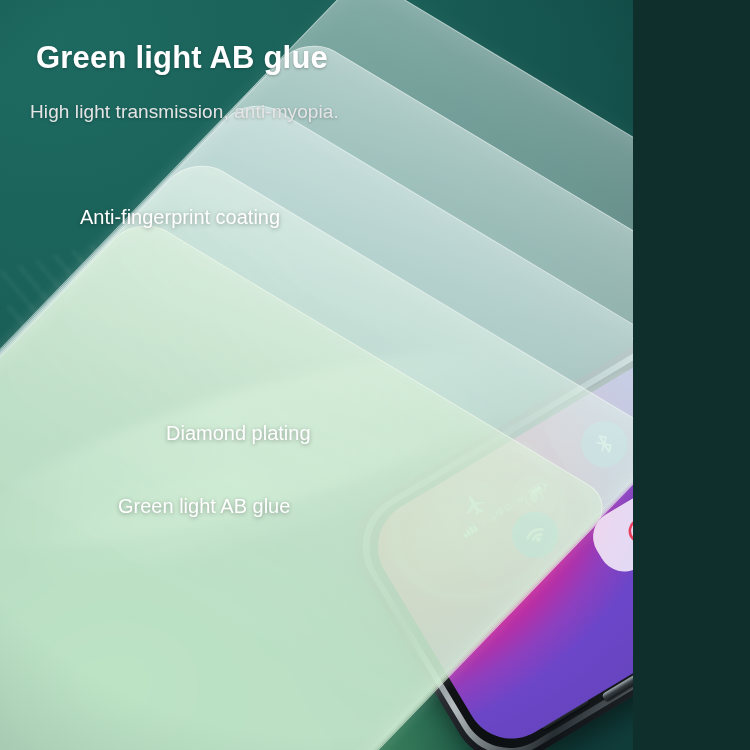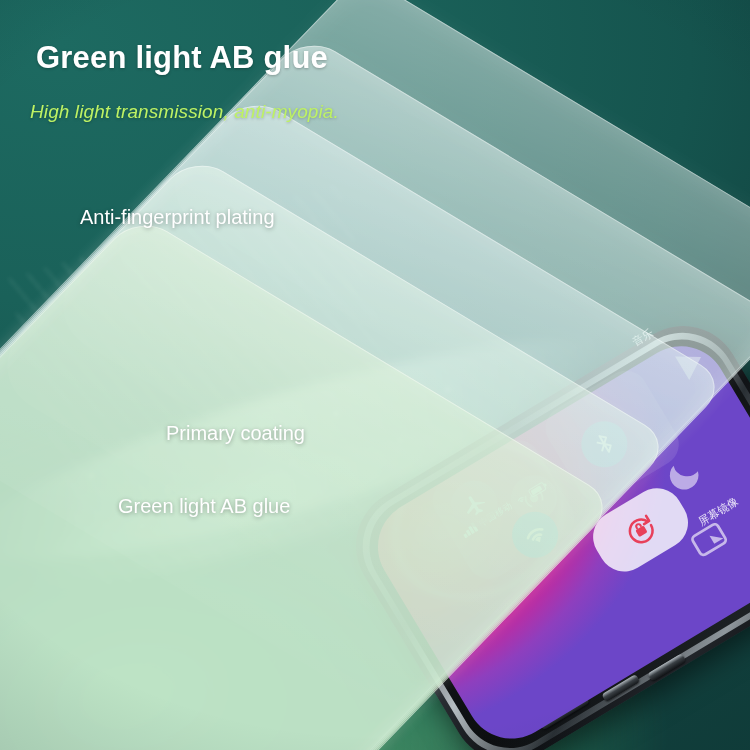--- a/index.html
+++ b/index.html
@@ -1,18 +1,18 @@
 <!DOCTYPE html>
 <html><head>
 <meta charset="utf-8">
 <style>
   html,body{margin:0;padding:0;background:#0e2f2c;}
   *{box-sizing:border-box;}
   #stage{
-    position:relative;width:750px;height:750px;overflow:hidden;
+    position:relative;width:633px;height:750px;overflow:hidden;
     font-family:"Liberation Sans","DejaVu Sans",sans-serif;
     background:#1a6159;
   }
 
   
   .bg-base{position:absolute;inset:0;
     background:
       radial-gradient(120% 90% at 8% 6%, #1d6a61 0%, #1a6159 38%, #15544e 70%, #113f3c 100%);
   }
   
@@ -128,22 +128,22 @@
   .moon-box{position:absolute;left:206px;top:104px;width:56px;height:56px;}
   .mirror-box{position:absolute;left:196px;top:178px;width:64px;height:54px;}
   .music-box{position:absolute;left:236px;top:-16px;width:110px;height:96px;}
   .cc-label{position:absolute;font-size:11px;color:rgba(255,255,255,.86);white-space:nowrap;}
   .lbl-music{left:250px;top:-22px;}
   .lbl-mirror{left:214px;top:166px;}
 
   
   .title{position:absolute;left:36px;top:40px;font-size:31px;font-weight:bold;color:#ffffff;
     letter-spacing:.2px;text-shadow:0 1px 3px rgba(0,0,0,.28);}
-  .subtitle{position:absolute;left:30px;top:101px;font-size:19px;color:#bef264;
-    letter-spacing:.1px;text-shadow:0 1px 3px rgba(0,0,0,.26);font-style:italic;}
+  .subtitle{position:absolute;left:30px;top:101px;font-size:19px;color:#e5e5e5;
+    letter-spacing:.1px;text-shadow:0 1px 3px rgba(0,0,0,.26);}
   .layer-label{position:absolute;font-size:20px;color:#ffffff;white-space:nowrap;
     text-shadow:0 1px 4px rgba(0,0,0,.34);}
   .ll-0{left:80px;top:206px;}
   .ll-1{left:18px;top:284px;}
   .ll-2{left:4px;top:361px;}
   .ll-3{left:166px;top:422px;}
   .ll-4{left:118px;top:495px;}
 </style>
 </head>
 <body>
@@ -281,17 +281,17 @@
       <div class="gloss"></div>
       <div class="rim"></div>
     </div>
   </div>
 
   <div class="bg-vignette"></div>
 
   <div class="title">Green light AB glue</div>
   <div class="subtitle">High light transmission, anti-myopia.</div>
 
-  <div class="layer-label ll-0">Anti-fingerprint plating</div>
-  <div class="layer-label ll-3">Primary coating</div>
+  <div class="layer-label ll-0">Anti-fingerprint coating</div>
+  <div class="layer-label ll-3">Diamond plating</div>
   <div class="layer-label ll-4">Green light AB glue</div>
 
 </div>
 
 </body></html>

